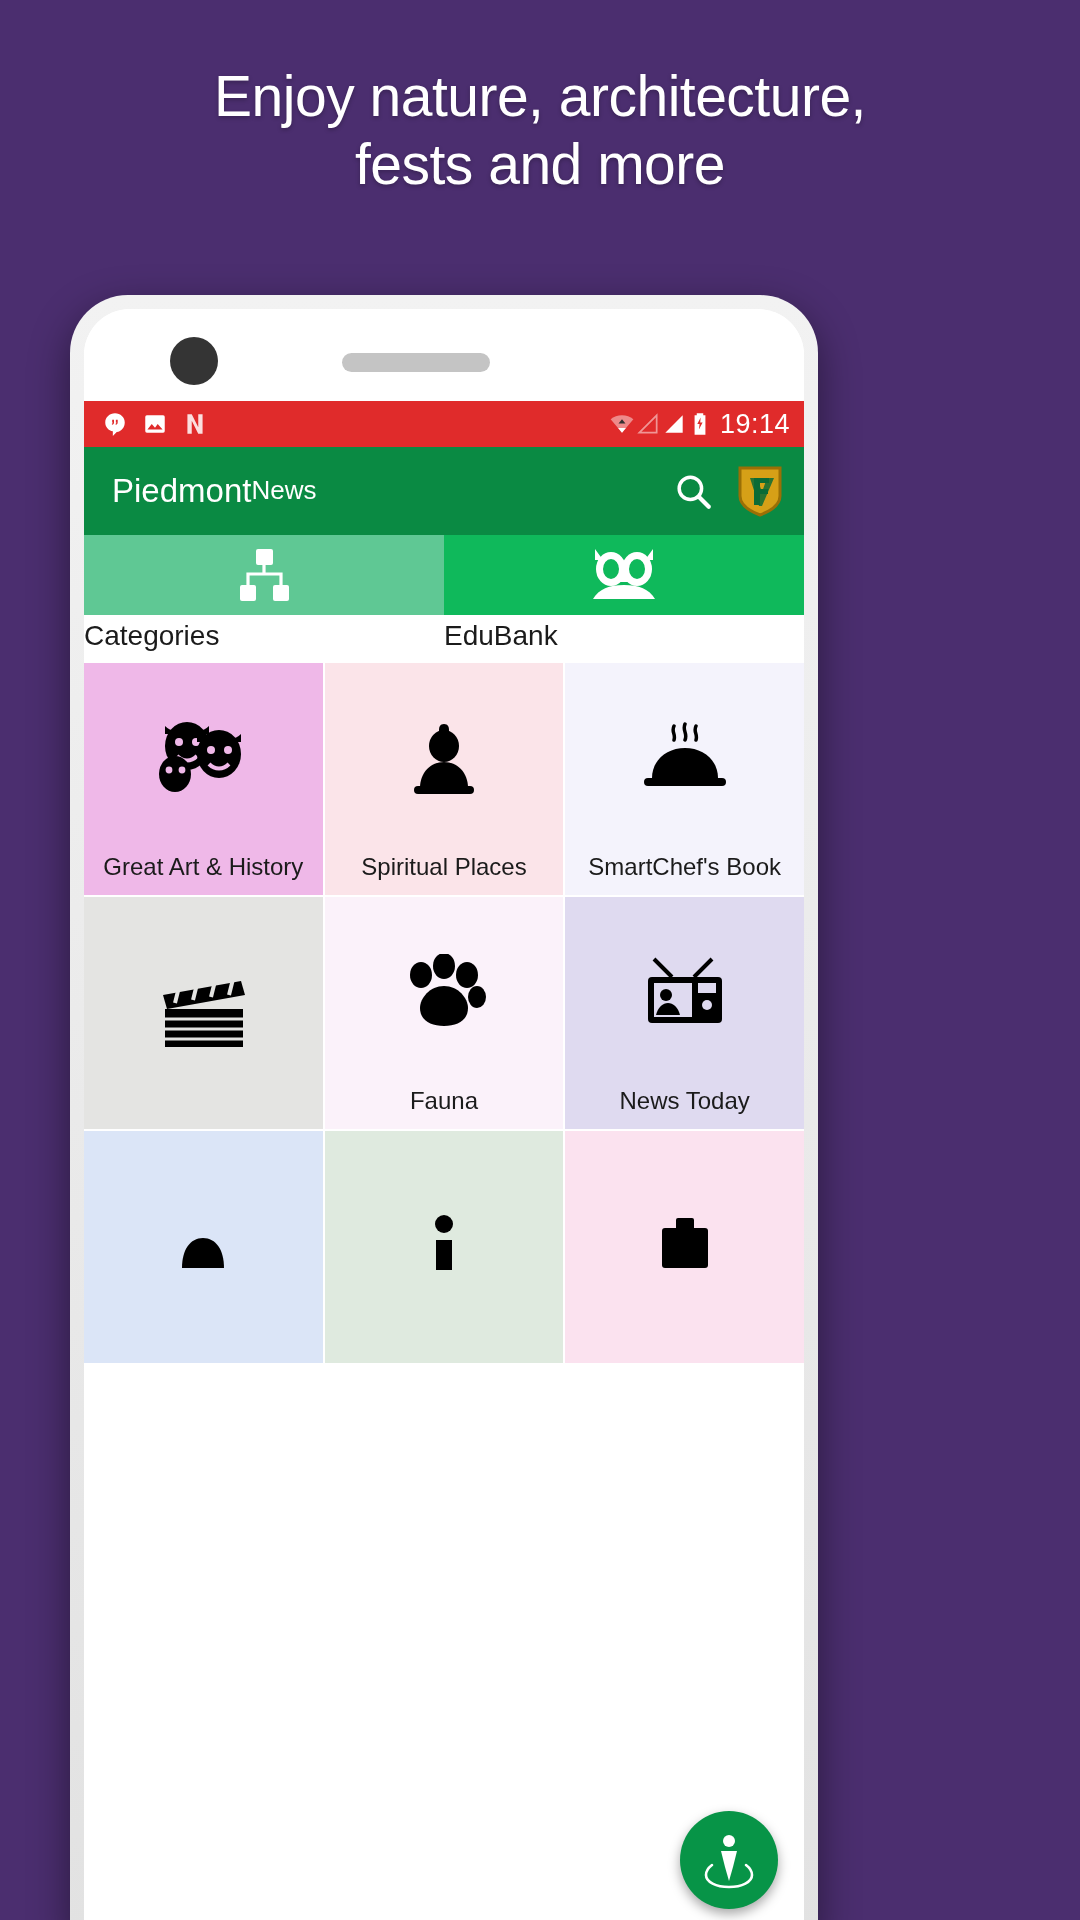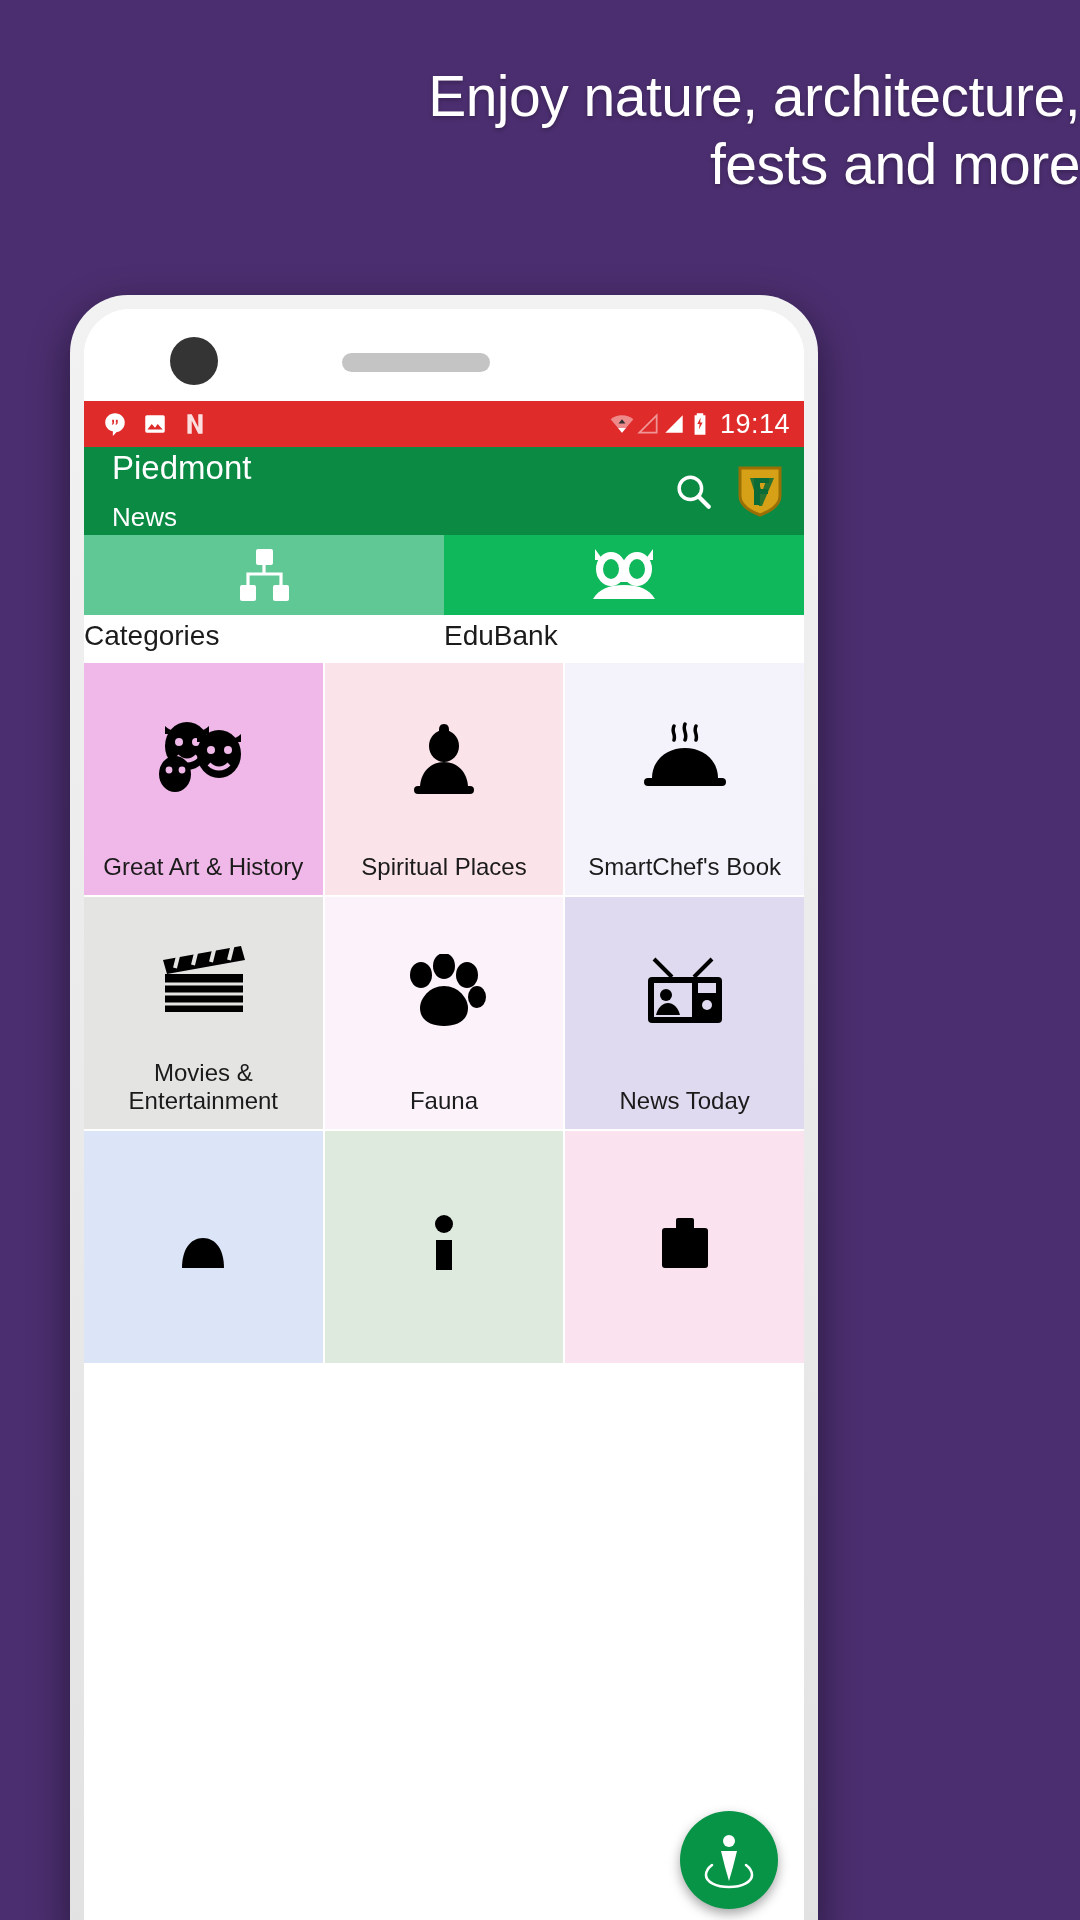--- a/index.html
+++ b/index.html
@@ -5,21 +5,21 @@
   html,body{margin:0;padding:0;}
   body{
     width:1080px;height:1920px;overflow:hidden;
     background:#4b2e6f;
     font-family:"Liberation Sans", sans-serif;
     position:relative;
   }
   
   .promo{
     position:absolute;top:62px;left:0;width:1080px;
-    text-align:right;color:#ffffff;
+    text-align:center;color:#ffffff;
     font-size:57px;line-height:68px;font-weight:400;
     letter-spacing:-0.5px;
     text-shadow:0 2px 4px rgba(0,0,0,.25);
   }
   .promo .l2{display:block;}
 
   
   .phone{
     position:absolute;left:70px;top:295px;
     width:748px;height:1640px;
@@ -68,21 +68,21 @@
     letter-spacing:.5px;
   }
 
   
   .appbar{
     height:88px;background:#0a8a43;
     display:flex;align-items:center;
     padding:0 20px 0 28px;box-sizing:border-box;
     position:relative;
   }
-  .titles{display:flex;flex-direction:column;justify-content:center;gap:12px;}
+  .titles{display:flex;flex-direction:row;justify-content:center;}
   .app-title{color:#fff;font-size:33px;line-height:38px;}
   .app-sub{color:#fff;font-size:26px;line-height:32px;margin-top:2px;}
   .appbar-actions{margin-left:auto;display:flex;align-items:center;gap:22px;}
   .search-btn{width:42px;height:42px;display:block;cursor:pointer;}
   .shield{
     width:48px;height:54px;display:block;cursor:pointer;
   }
 
   
   .tabs{display:flex;height:80px;}
@@ -275,21 +275,20 @@
 
         <div class="tile" style="background:#e4e4e2">
           <div class="glyph">
             <svg width="92" height="72" viewBox="0 0 92 72">
               <path d="M6 18L84 4l4 14L10 32z" fill="#000"></path>
               <path d="M22 10l-4 16M40 7l-4 16M58 4l-4 16M76 2l-4 16" stroke="#e4e4e2" stroke-width="4"></path>
               <rect x="8" y="32" width="78" height="38" fill="#000"></rect>
               <path d="M8 42h78M8 52h78M8 62h78" stroke="#e4e4e2" stroke-width="3"></path>
             </svg>
           </div>
-          <div class="tlabel">Movies &amp; Entertainment</div>
         </div>
 
 
         <div class="tile" style="background:#fbf2fa">
           <div class="glyph">
             <svg width="84" height="76" viewBox="0 0 84 76">
               <g fill="#000">
                 <ellipse cx="19" cy="21" rx="11" ry="13"></ellipse>
                 <ellipse cx="42" cy="12" rx="11" ry="13"></ellipse>
                 <ellipse cx="65" cy="21" rx="11" ry="13"></ellipse>

